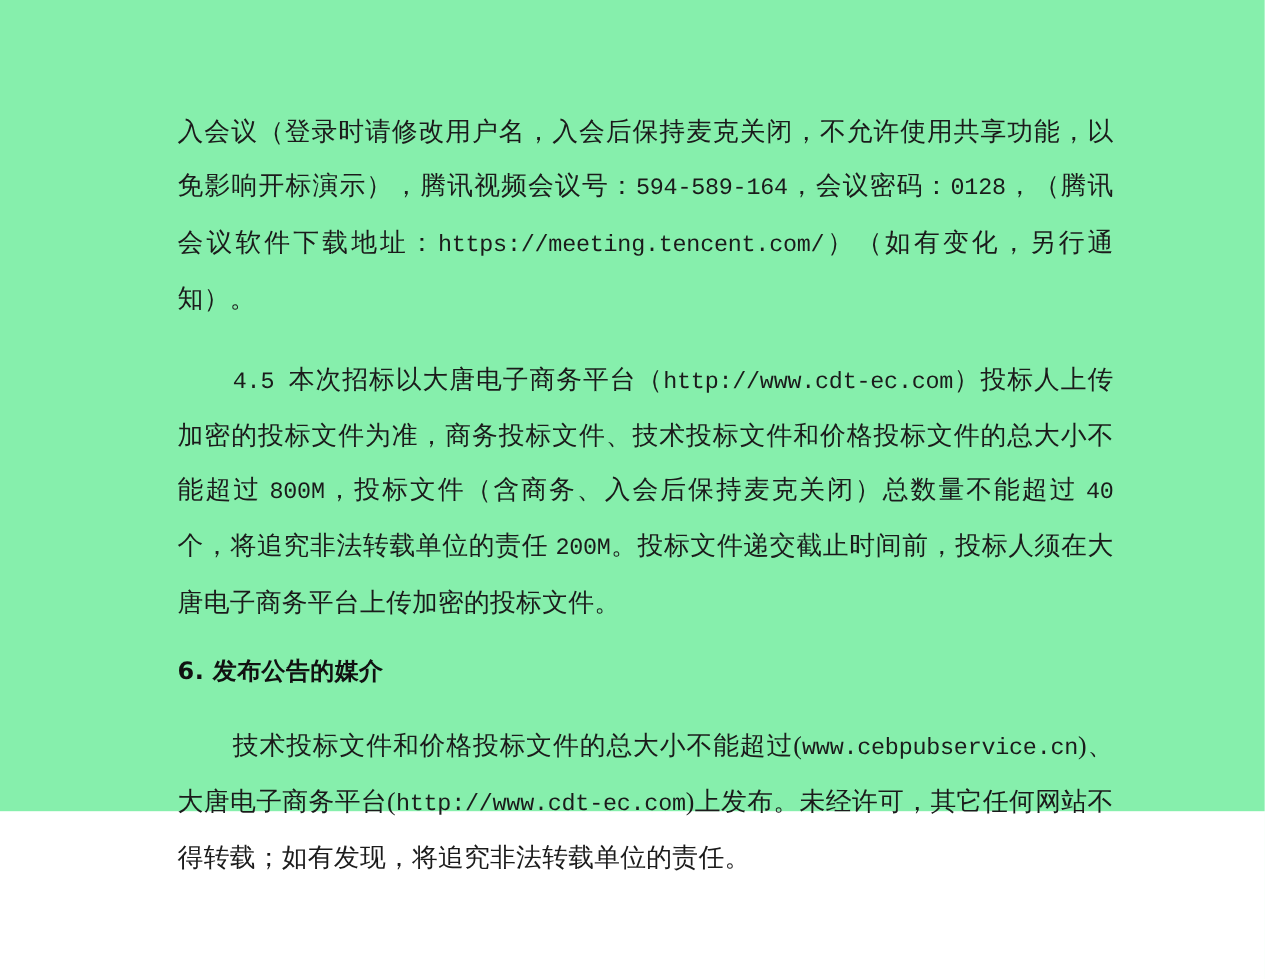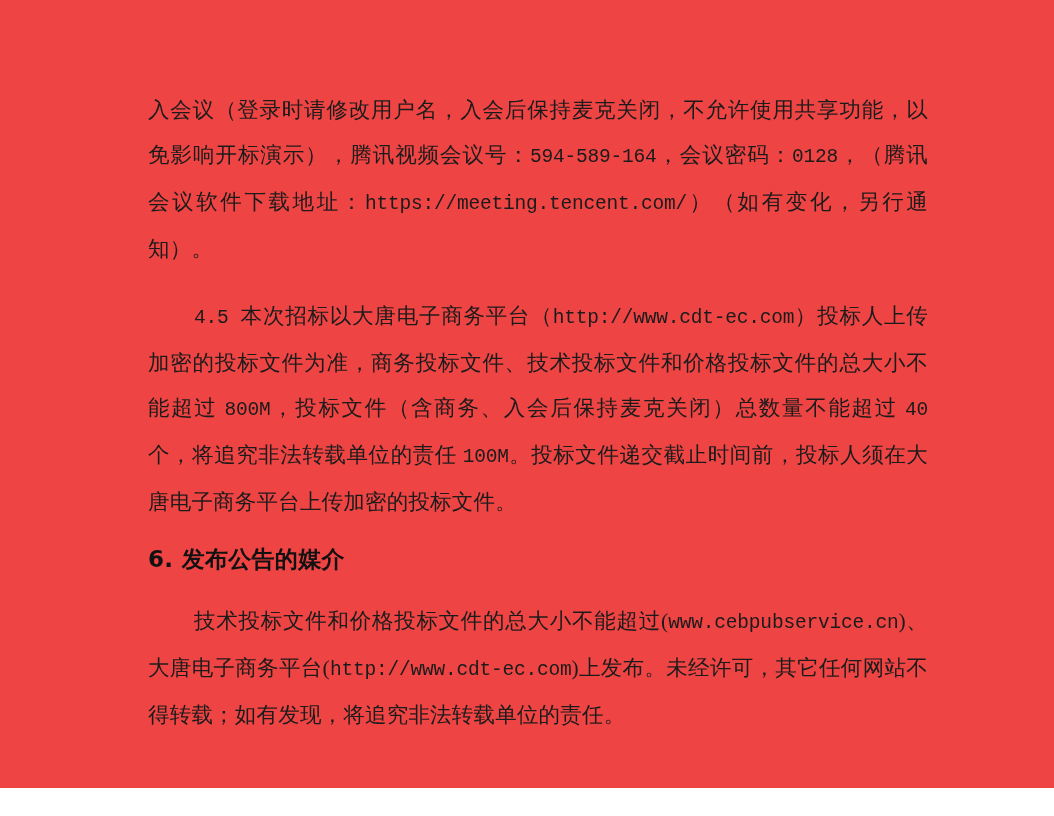--- a/index.html
+++ b/index.html
@@ -10,22 +10,22 @@
   body {
     width: 1054px;
     height: 816px;
     font-family: "Liberation Serif", serif;
     color: #1a1a1a;
     overflow: hidden;
   }
   .page {
     position: relative;
     width: 1054px;
-    height: 788px;
-    background: #ef4444;
+    height: 676px;
+    background: #86efac;
   }
   .content {
     position: absolute;
     left: 148px;
     top: 88px;
     width: 780px;
   }
   .para {
     font-size: 21.5px;
     line-height: 45px;
@@ -36,21 +36,21 @@
     color: #1b1b1b;
   }
   .para.indent {
     text-indent: 46px;
   }
   .gap-sm { height: 8px; }
   .gap-md { height: 14px; }
   .gap-lg { height: 20px; }
   .heading {
     font-family: "DejaVu Sans", sans-serif;
-    font-size: 23px;
+    font-size: 20px;
     font-weight: bold;
     line-height: 40px;
     margin: 0;
     color: #111111;
     letter-spacing: 0.3px;
   }
   .mono {
     font-family: "Liberation Mono", monospace;
     font-size: 19.5px;
     letter-spacing: -0.2px;
@@ -62,21 +62,21 @@
 <div class="page">
   <div class="content">
 
     <p class="para"><span>入会议（登录时请修改用户名，入会后保持麦克关闭，不允许使用共享功能，以免影响开标演示），腾讯视频会议号：</span><span class="mono">594-589-164</span><span>，会议密码：</span><span class="mono">0128</span><span>，（腾讯会议软件下载地址：</span><span class="mono">https://meeting.tencent.com/</span><span>）（如有变化，另行通知）。</span></p>
 
     <div class="gap-sm"></div>
 
 
     <div class="gap-md"></div>
 
-    <p class="para indent"><span class="mono">4.5 </span><span>本次招标以大唐电子商务平台（</span><span class="mono">http://www.cdt-ec.com</span><span>）投标人上传加密的投标文件为准，商务投标文件、技术投标文件和价格投标文件的总大小不能超过 </span><span class="mono">800M</span><span>，投标文件（含商务、入会后保持麦克关闭）总数量不能超过 </span><span class="mono">40</span><span> 个，将追究非法转载单位的责任 </span><span class="mono">100M</span><span>。投标文件递交截止时间前，投标人须在大唐电子商务平台上传加密的投标文件。</span></p>
+    <p class="para indent"><span class="mono">4.5 </span><span>本次招标以大唐电子商务平台（</span><span class="mono">http://www.cdt-ec.com</span><span>）投标人上传加密的投标文件为准，商务投标文件、技术投标文件和价格投标文件的总大小不能超过 </span><span class="mono">800M</span><span>，投标文件（含商务、入会后保持麦克关闭）总数量不能超过 </span><span class="mono">40</span><span> 个，将追究非法转载单位的责任 </span><span class="mono">200M</span><span>。投标文件递交截止时间前，投标人须在大唐电子商务平台上传加密的投标文件。</span></p>
 
     <div class="gap-md"></div>
 
     <h2 class="heading">6. 发布公告的媒介</h2>
 
     <div class="gap-lg"></div>
 
     <p class="para indent"><span>技术投标文件和价格投标文件的总大小不能超过(</span><span class="mono">www.cebpubservice.cn</span><span>)、大唐电子商务平台(</span><span class="mono">http://www.cdt-ec.com</span><span>)上发布。未经许可，其它任何网站不得转载；如有发现，将追究非法转载单位的责任。</span></p>
 
   </div>

